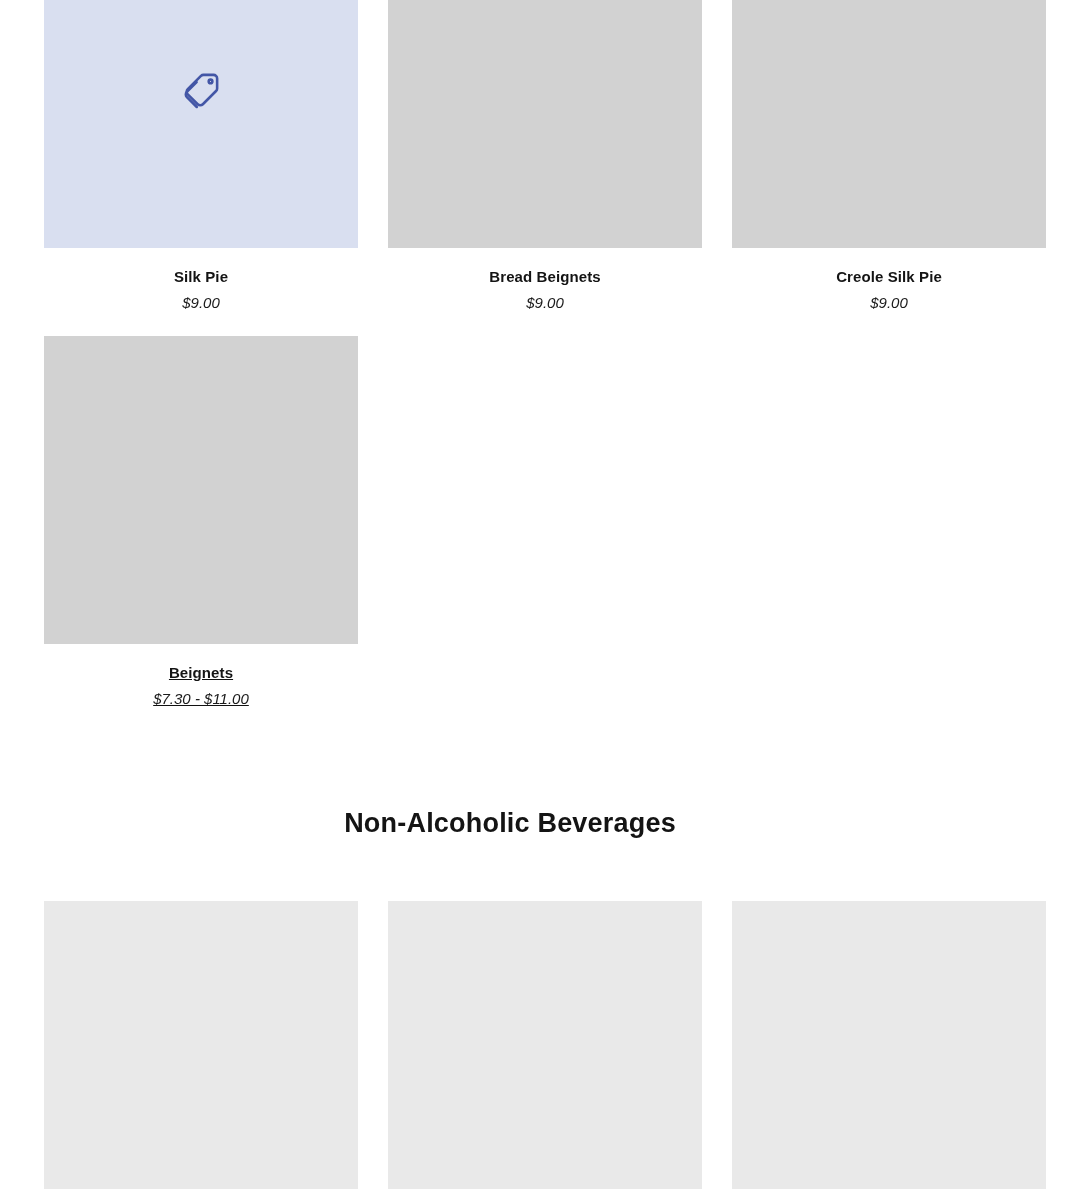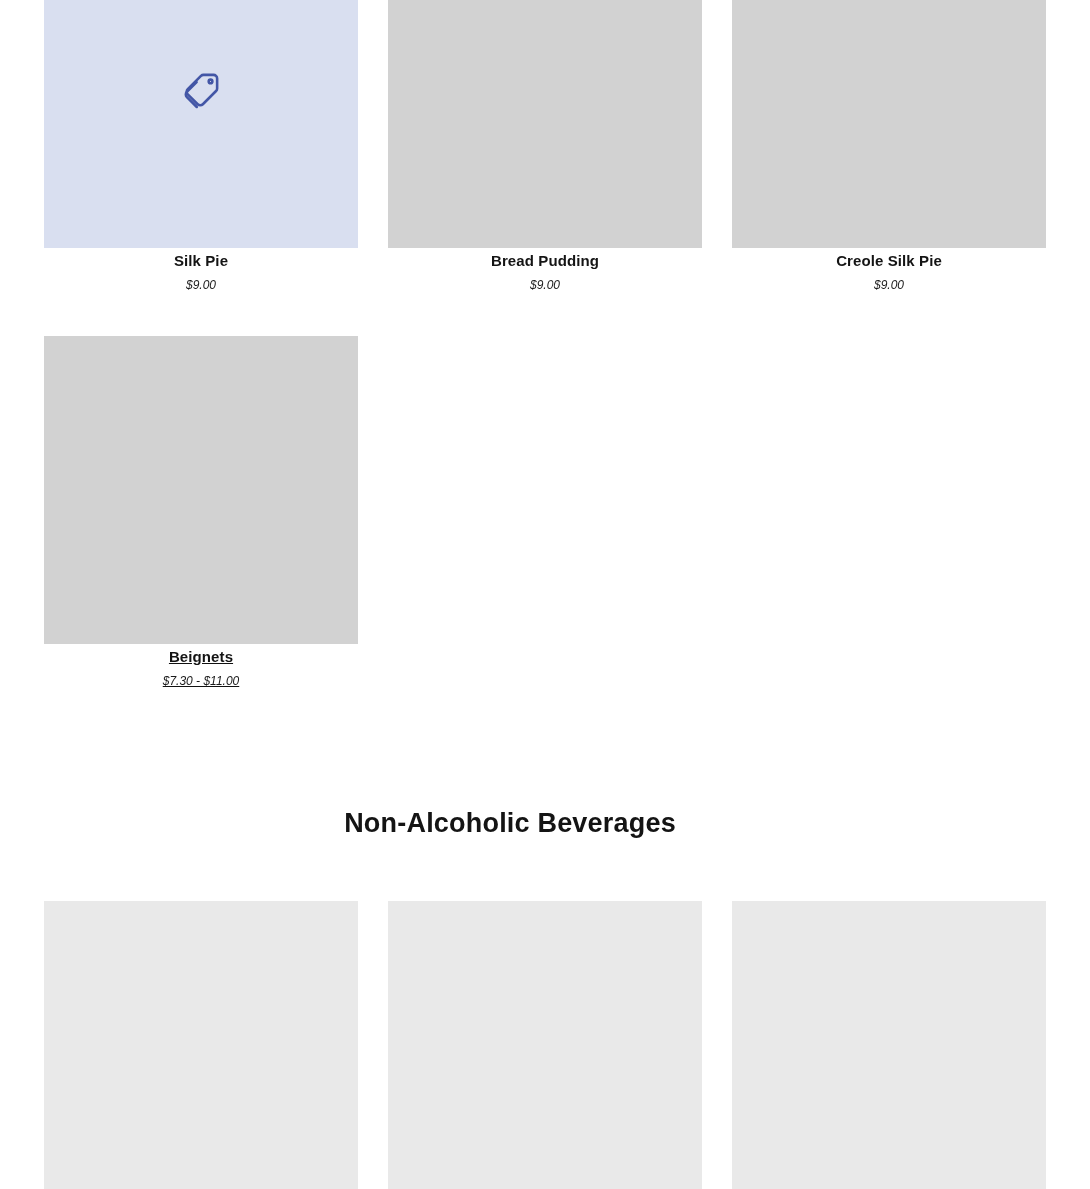--- a/index.html
+++ b/index.html
@@ -53,32 +53,32 @@
     overflow: hidden;
   }
 
   .product-thumb.placeholder-gray   { background: #d2d2d2; }
   .product-thumb.placeholder-blue   { background: #d9dff0; }
   .product-thumb.placeholder-light  { background: #e9e9e9; }
 
   .tag-icon svg { display: block; }
 
   .product-title {
-    margin-top: 4px;
+    margin-top: 20px;
     font-size: 15px;
     font-weight: 700;
     letter-spacing: .1px;
     color: #141414;
     text-align: center;
     line-height: 1.2;
   }
 
   .product-price {
     margin-top: 8px;
-    font-size: 12px;
+    font-size: 15px;
     font-style: italic;
     color: #1b1b1b;
     text-align: center;
     line-height: 1.2;
   }
 
   
   #desserts-row2 {
     position: absolute;
     left: 44px;
@@ -134,21 +134,21 @@
             <circle cx="17.2" cy="6.8" r="1"></circle>
           </svg>
         </span>
       </div>
       <div class="product-title">Silk Pie</div>
       <div class="product-price">$9.00</div>
     </div>
 
     <div class="product-card">
       <div class="product-thumb placeholder-gray"></div>
-      <div class="product-title">Bread Pudding</div>
+      <div class="product-title">Bread Beignets</div>
       <div class="product-price">$9.00</div>
     </div>
 
     <div class="product-card">
       <div class="product-thumb placeholder-gray"></div>
       <div class="product-title">Creole Silk Pie</div>
       <div class="product-price">$9.00</div>
     </div>
 
   </div>

